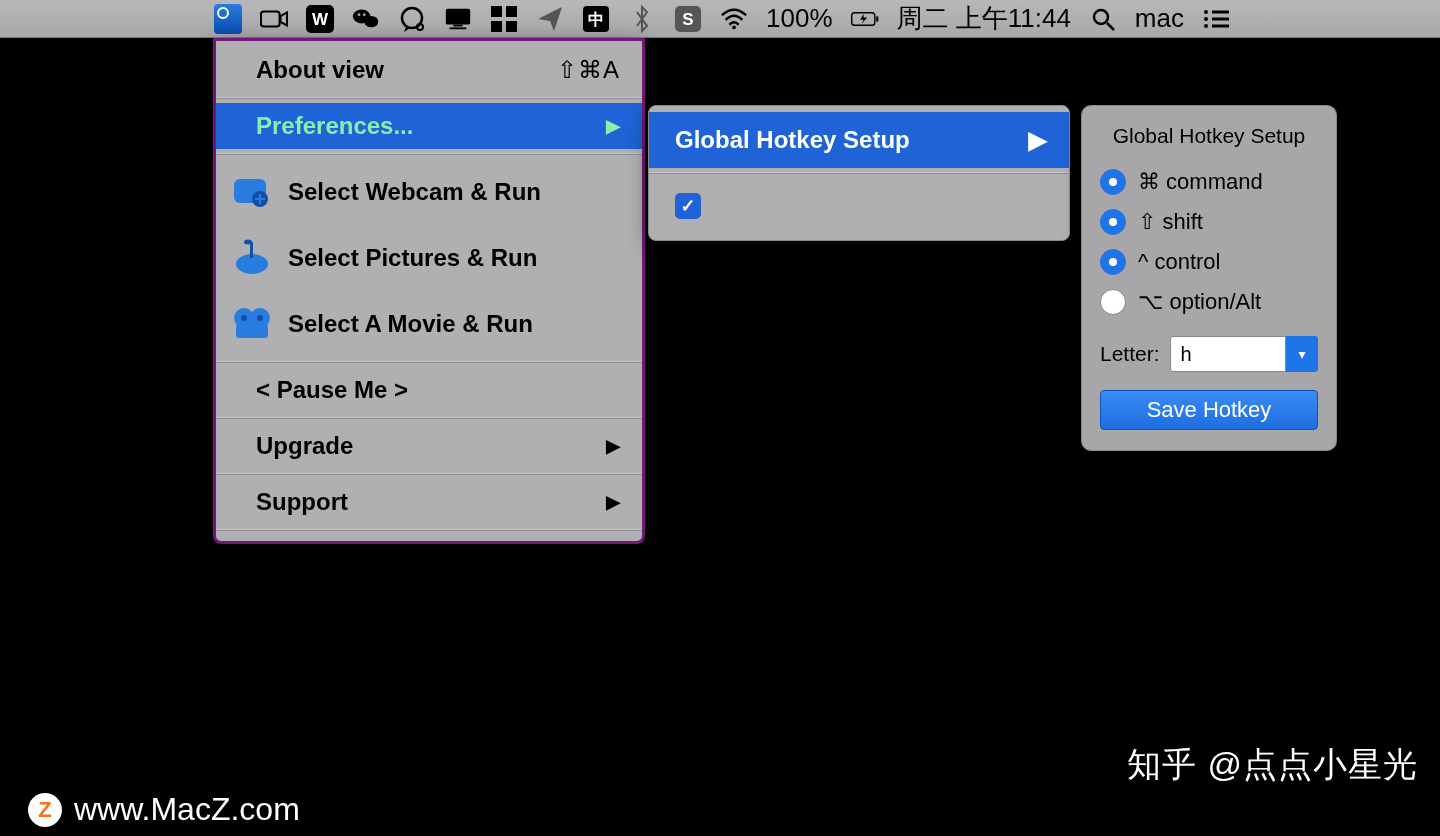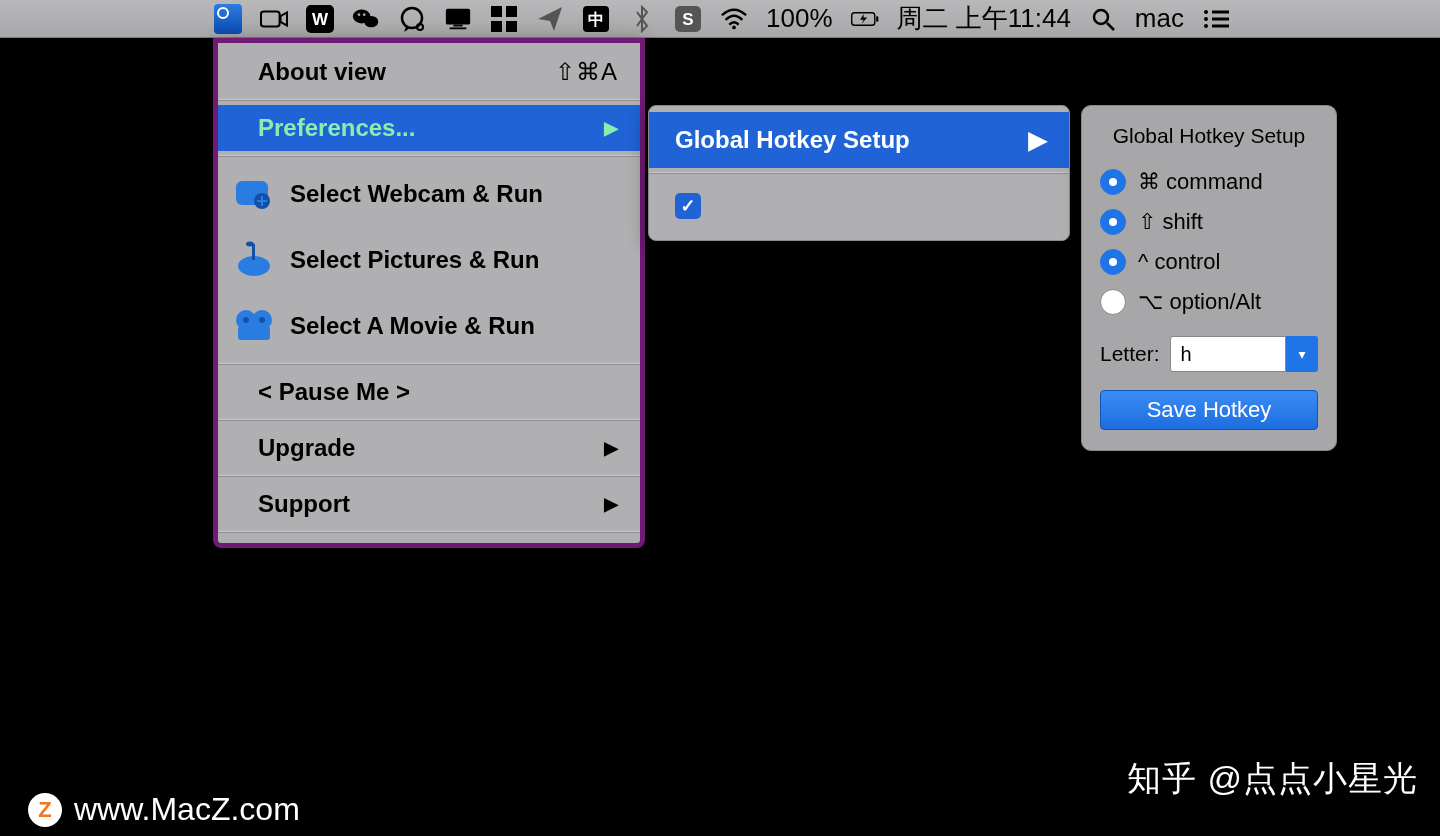--- a/index.html
+++ b/index.html
@@ -36,21 +36,21 @@
   content:""; position:absolute; top:3px; left:3px; width:8px; height:8px; border:2px solid #fff; border-radius:50%;
 }
 
 
 .menu1 {
   position: absolute;
   left: 213px;
   top: 38px;
   width: 432px;
   background: #b0b0b2;
-  border: 5px solid #701a75;
+  border: 3px solid #701a75;
   border-radius: 0 0 8px 8px;
   box-shadow: 0 6px 20px rgba(0,0,0,0.45);
   padding: 6px 0;
 }
 .menu1 .item {
   display: flex;
   align-items: center;
   height: 46px;
   padding: 0 22px 0 40px;
   font-size: 24px;
@@ -158,21 +158,21 @@
 
 .wm-left{
   position:absolute; left:28px; bottom:8px; color:#fff; font-size:32px;
   display:flex; align-items:center; gap:12px;
 }
 .wm-left .z{
   width:34px; height:34px; border-radius:50%; background:#fff; color:#f37421;
   font-weight:700; display:flex; align-items:center; justify-content:center; font-size:22px;
 }
 .wm-right{
-  position:absolute; right:22px; bottom:34px; color:#fff; font-size:34px; font-weight:400;
+  position:absolute; right:22px; bottom:48px; color:#fff; font-size:34px; font-weight:400;
   letter-spacing:1px;
 }
 svg { display:block; }
 </style>
 </head>
 <body>
 
 <div class="menubar">
   <div class="mb-icon">
       <div class="app-icon"></div>

